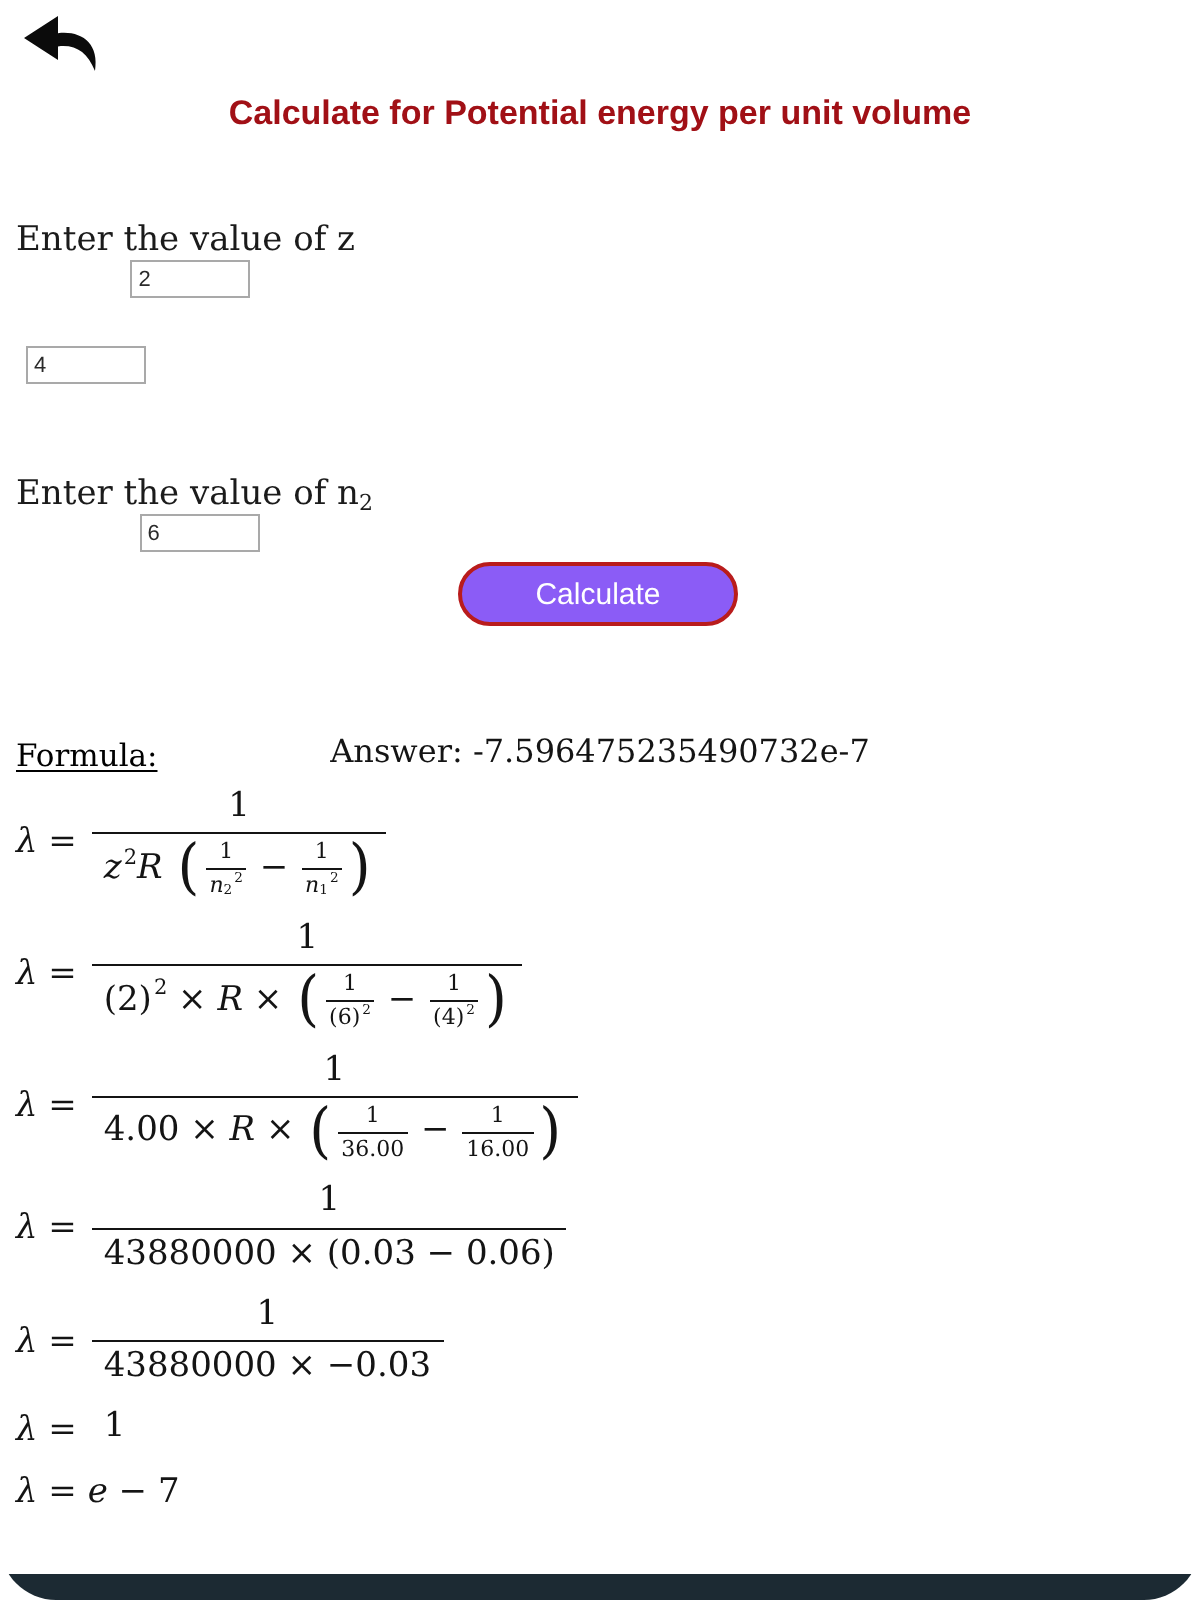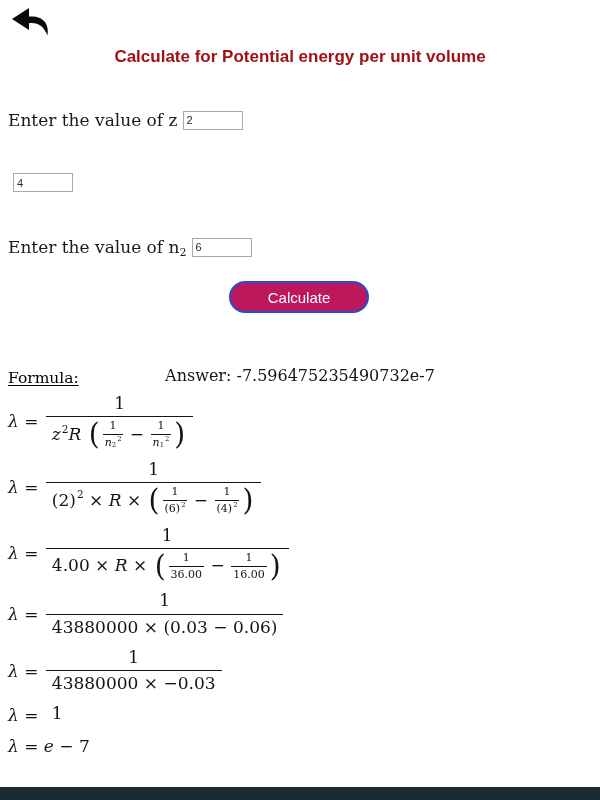--- a/index.html
+++ b/index.html
@@ -1,37 +1,37 @@
 <!DOCTYPE html>
 <html><head>
 <meta charset="utf-8">
 <style>
   html,body{margin:0;padding:0;background:#fff;}
   #screen{position:relative;width:600px;height:800px;background:#ffffff;overflow:hidden;
-          font-family:"Liberation Sans",sans-serif;}
+          font-family:"Liberation Sans",sans-serif;border-radius:28px;}
 
   
   #back{position:absolute;left:10px;top:7px;width:44px;height:32px;background:none;border:none;padding:0;cursor:pointer;}
   #back svg{display:block;}
 
   
   #title{position:absolute;left:0;right:0;top:47px;margin:0;text-align:center;
          font-size:17px;font-weight:bold;color:#a11016;font-family:"Liberation Sans",sans-serif;}
 
   
-  .row{position:absolute;left:8px;display:flex;align-items:center;}
+  .row{position:absolute;left:8px;display:flex;align-items:center;flex-direction:column;}
   #row1{top:110px}#row2{top:173px}#row3{top:237px}
   .lbl{font-family:"DejaVu Serif",serif;font-size:17px;color:#1b1b1b;white-space:pre;}
   .lsub{font-size:11px;position:relative;top:3px;font-family:"DejaVu Serif",serif;}
   .val{width:60px;height:19px;margin-left:5px;border:1px solid #a9a9a9;background:#fff;
        font-family:"Liberation Sans",sans-serif;font-size:11px;color:#2a2a2a;padding:0 0 0 3px;box-sizing:border-box;}
 
   
   #calc{position:absolute;left:229px;top:281px;width:140px;height:32px;border-radius:16px;
-        background:#be185d;border:2px solid #1d4ed8;color:#ffffff;font-size:15px;
+        background:#8b5cf6;border:2px solid #b91c1c;color:#ffffff;font-size:15px;
         font-family:"Liberation Sans",sans-serif;cursor:pointer;display:flex;align-items:center;justify-content:center;}
 
   
   #answer{position:absolute;left:0;right:0;top:338px;text-align:center;
           font-family:"DejaVu Serif",serif;font-size:16px;color:#141414;margin-top:28px;}
 
   
   #fheading{position:absolute;left:8px;top:369px;font-family:"DejaVu Serif",serif;
             font-size:15.5px;color:#000000;text-decoration:underline;text-underline-offset:2px;}
 

